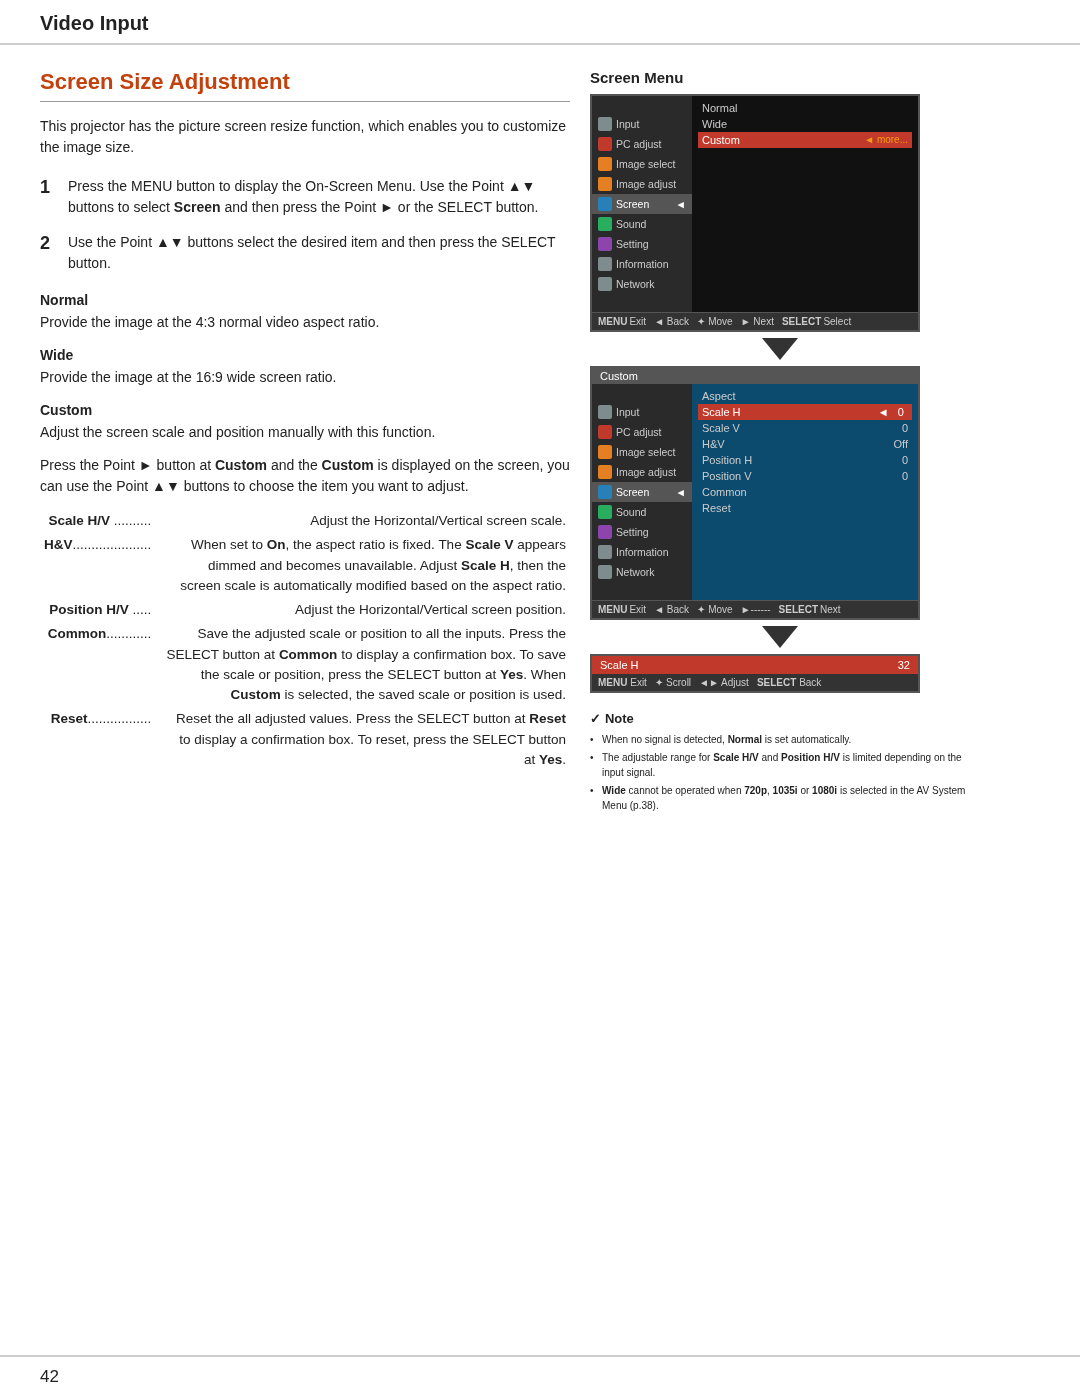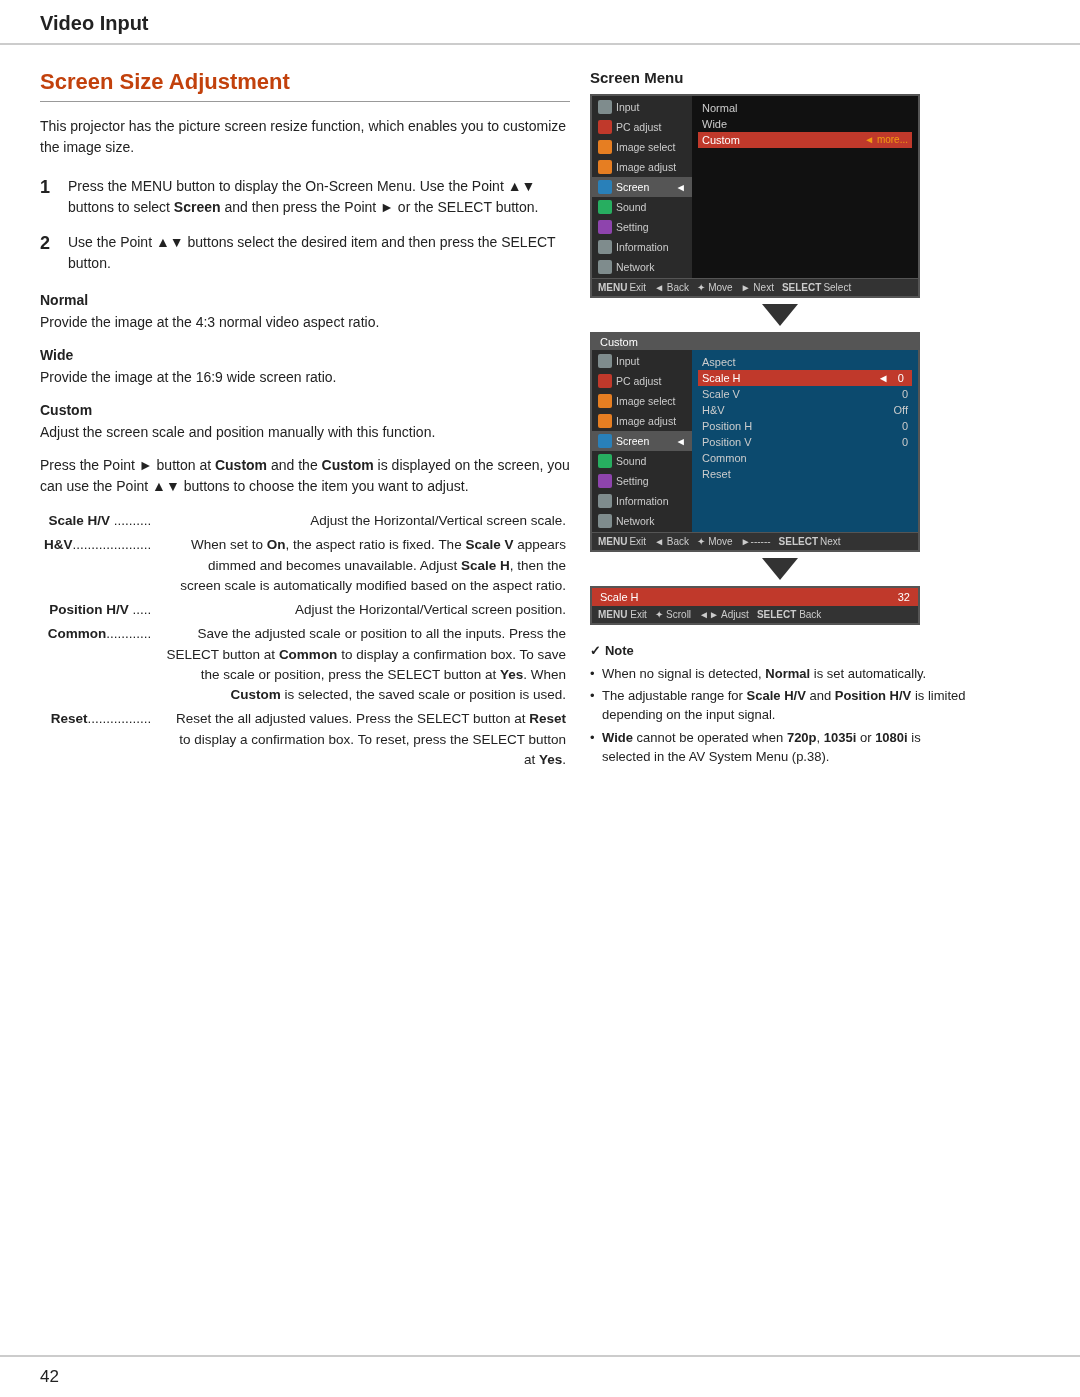--- a/index.html
+++ b/index.html
@@ -124,21 +124,21 @@
       color: #ddd;
     }
 
     .osd-sidebar {
       display: flex;
     }
 
     .osd-left-menu {
       background: #2a2a2a;
       width: 100px;
-      padding: 1px 0;
+      padding: 18px 0;
     }
     .osd-left-item {
       display: flex;
       align-items: center;
       gap: 4px;
       padding: 3px 6px;
       font-size: 10.5px;
       color: #ccc;
     }
     .osd-left-item .icon-sq {
@@ -261,21 +261,21 @@
       margin-bottom: 4px;
     }
     .note-section ul {
       list-style: none;
       padding-left: 0;
     }
     .note-section ul li {
       padding-left: 12px;
       position: relative;
       margin-bottom: 4px;
-      font-size: 13px;
+      font-size: 10px;
       line-height: 1.45;
     }
     .note-section ul li::before {
       content: "•";
       position: absolute;
       left: 0;
     }
 
     
     .footer-bar {

